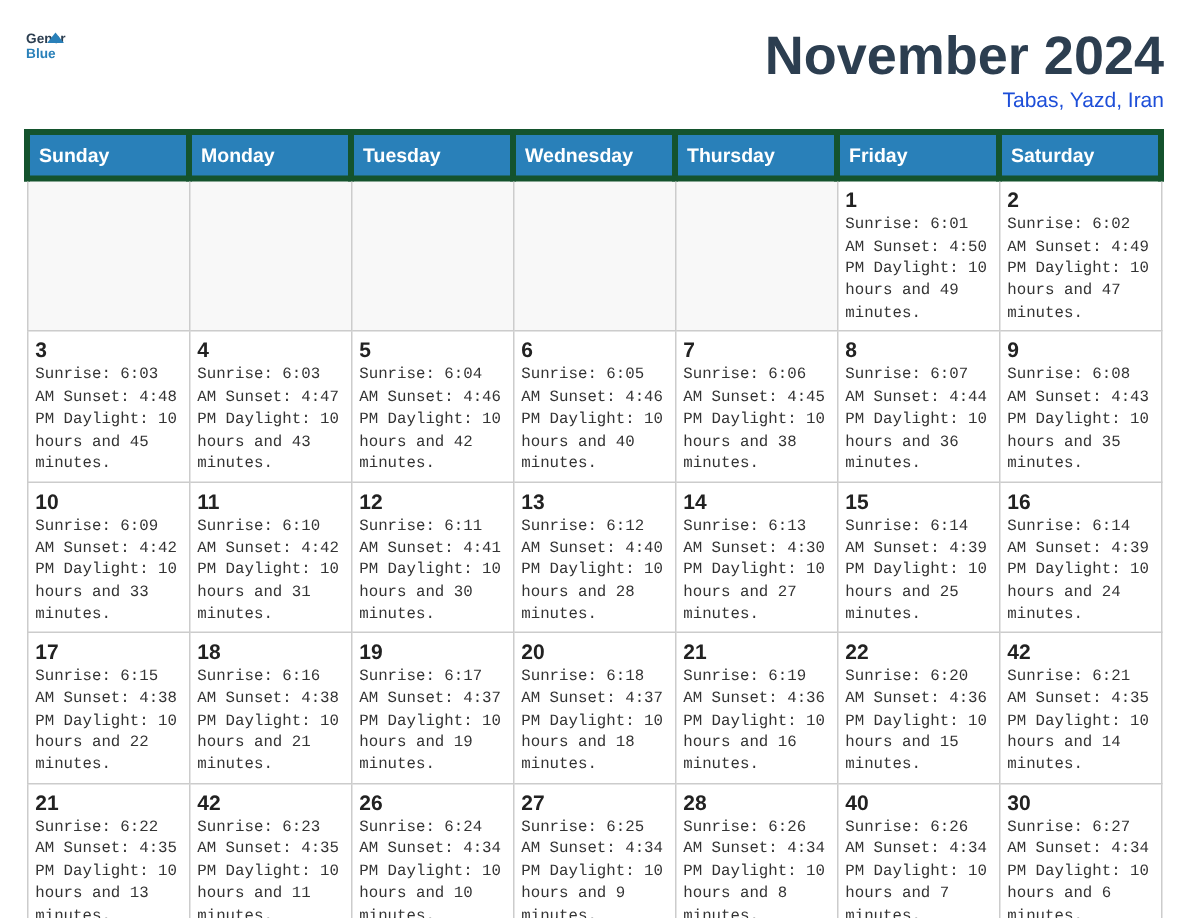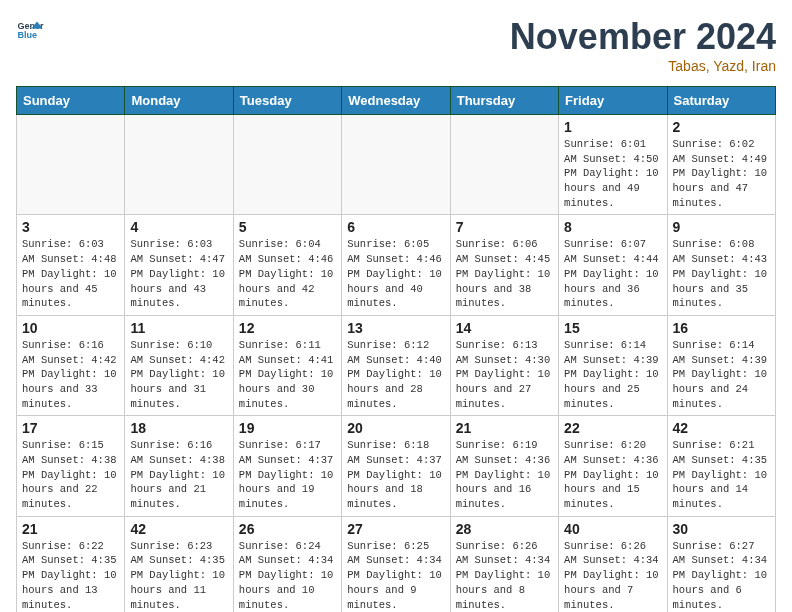--- a/index.html
+++ b/index.html
@@ -28,35 +28,35 @@
     .title-block {
       text-align: right;
     }
     .month-title {
       font-size: 36px;
       font-weight: bold;
       color: #2c3e50;
     }
     .subtitle {
       font-size: 14px;
-      color: #a16207;
+      color: #1d4ed8;
     }
     .calendar {
       width: 100%;
       border-collapse: collapse;
       font-size: 11px;
     }
     .calendar th {
       background-color: #2980b9;
       color: #fff;
       text-align: left;
       padding: 6px 6px;
       font-size: 13px;
       font-weight: bold;
-      border: 1px solid #14532d;
+      border: 4px solid #14532d;
     }
     .calendar td {
       border: 1px solid #ccc;
       vertical-align: top;
       padding: 4px 5px;
       height: 90px;
       width: 108px;
       background: #fff;
     }
     .calendar td.empty {
@@ -180,21 +180,21 @@
         <td>
           <span class="day-number">9</span>
           <div class="day-info">Sunrise: 6:08 AM
 Sunset: 4:43 PM
 Daylight: 10 hours and 35 minutes.</div>
         </td>
       </tr>
       <tr>
         <td>
           <span class="day-number">10</span>
-          <div class="day-info">Sunrise: 6:16 AM
+          <div class="day-info">Sunrise: 6:09 AM
 Sunset: 4:42 PM
 Daylight: 10 hours and 33 minutes.</div>
         </td>
         <td>
           <span class="day-number">11</span>
           <div class="day-info">Sunrise: 6:10 AM
 Sunset: 4:42 PM
 Daylight: 10 hours and 31 minutes.</div>
         </td>
         <td>

